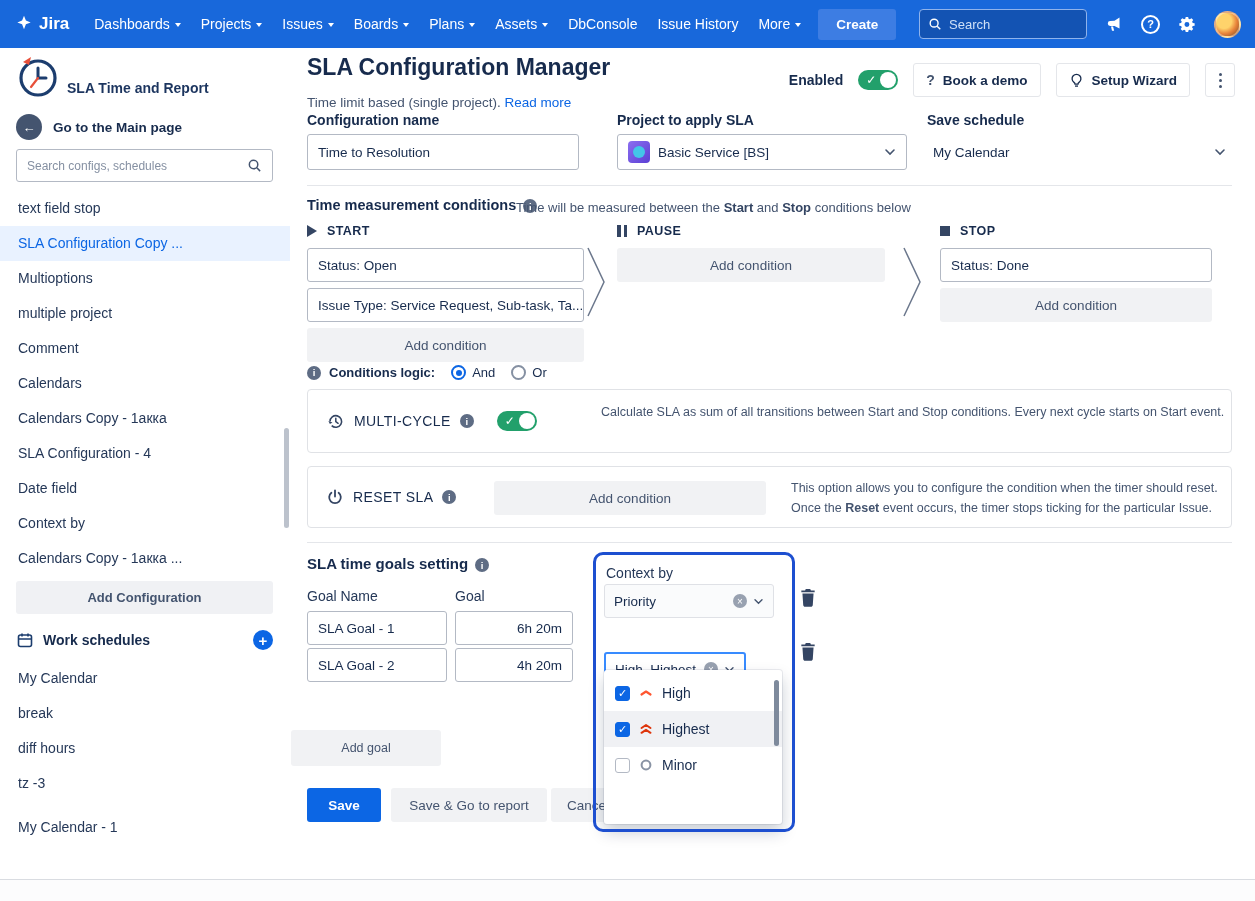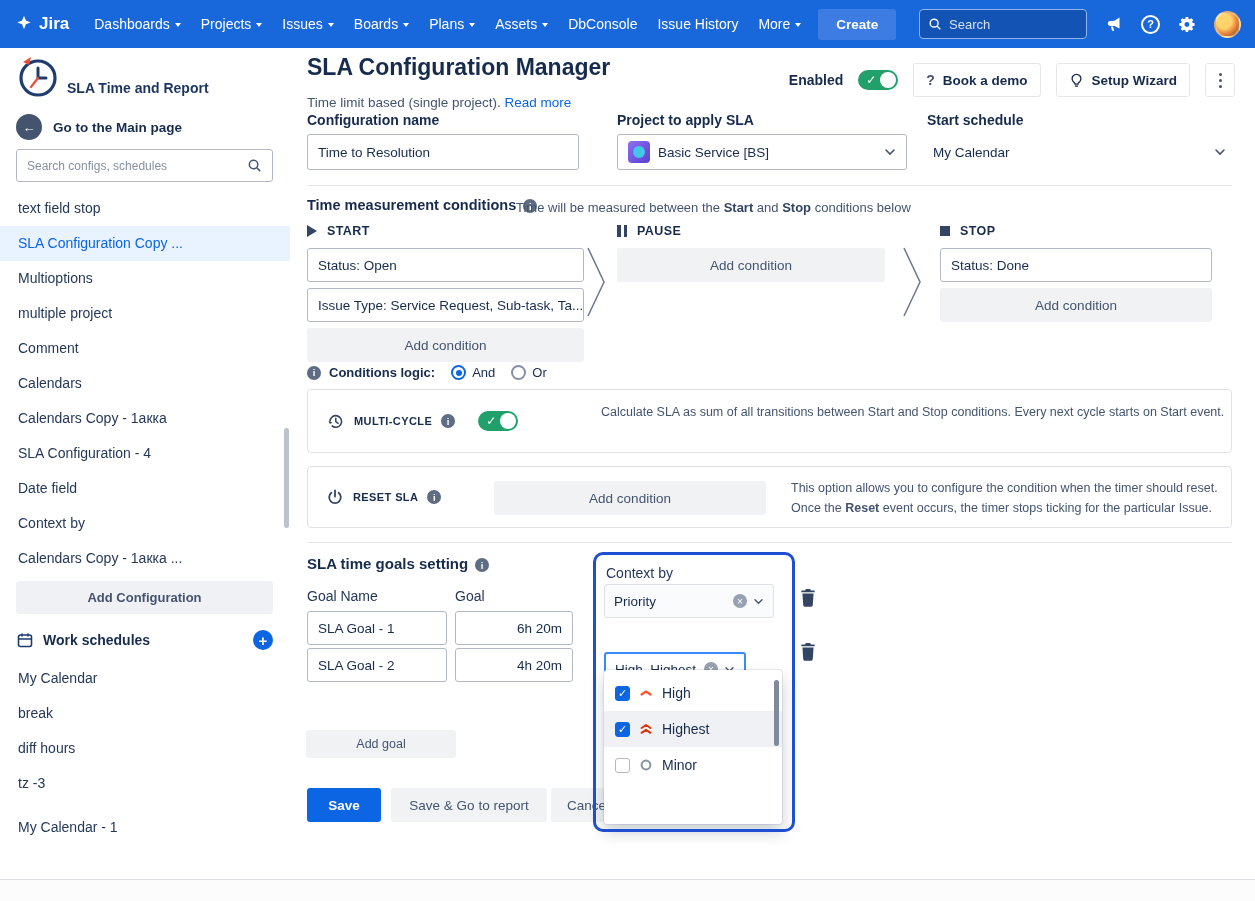--- a/index.html
+++ b/index.html
@@ -82,21 +82,21 @@
 .stop-ic{width:10px;height:10px;background:#344563}
 .btn-gray{background:#F1F2F4;border:none;border-radius:3px;font-family:inherit;font-size:13.5px;color:#44546F;cursor:pointer;display:flex;align-items:center;justify-content:center}
 .logic-row{display:flex;align-items:center;gap:8px;font-size:13px}
 .logic-label{font-weight:bold}
 .radio-wrap{display:flex;align-items:center;gap:6px;cursor:pointer;margin-left:8px}
 .radio{width:15px;height:15px;border-radius:50%;border:2px solid #8590A2;background:#fff;position:relative;flex:none}
 .radio.checked{border-color:#0C66E4}
 .radio.checked::after{content:"";position:absolute;left:2.5px;top:2.5px;width:6px;height:6px;border-radius:50%;background:#0C66E4}
 .opt-box{border:1px solid #E0E2E6;border-radius:4px;background:#fff}
 .box-left{position:absolute;left:18px;top:0;height:100%;display:flex;align-items:center;gap:9px}
-.box-label{font-weight:bold;font-size:11px;letter-spacing:.4px}
+.box-label{font-weight:normal;font-size:14px;letter-spacing:.4px}
 .box-desc{position:absolute;font-size:12.5px;color:#44546F;line-height:1.6}
 .goal-label{font-size:14px;color:#253858}
 .ctx-select{display:flex;align-items:center;gap:6px;padding:0 9px;border-radius:3px;font-size:13.5px;cursor:pointer;white-space:nowrap}
 .ctx1{background:#FAFBFC;border:1px solid #DFE1E6}
 .ctx2{background:#fff;border:2px solid #388BFF}
 .clear-ic{margin-left:auto;width:14px;height:14px;border-radius:50%;background:#98A1B0;color:#fff;display:flex;align-items:center;justify-content:center;font-size:10px;flex:none}
 .clear-ic::after{content:"×"}
 .trash-btn{background:none;border:none;cursor:pointer;padding:0;line-height:0}
 .dropdown{background:#fff;border-radius:3px;box-shadow:0 0 0 1px rgba(9,30,66,.08),0 8px 16px rgba(9,30,66,.22);padding:5px 0;z-index:30}
 .dd-row{height:36px;display:flex;align-items:center;gap:9px;padding:0 11px;font-size:14px;cursor:pointer}
@@ -259,21 +259,21 @@
     </button>
 </div>
 
 <div class="abs subtitle" style="left:307px;top:95px">
   <span>Time limit based (single project).</span>
   <a class="link">Read more</a>
 </div>
 
 <div class="abs f-label" style="left:307px;top:112px">Configuration name</div>
 <div class="abs f-label" style="left:617px;top:112px">Project to apply SLA</div>
-<div class="abs f-label" style="left:927px;top:112px">Start schedule</div>
+<div class="abs f-label" style="left:927px;top:112px">Save schedule</div>
 
 <input class="abs field" style="left: 307px; top: 134px; width: 272px; height: 36px;" value="Time to Resolution">
 
 <div class="abs field select" style="left:617px;top:134px;width:290px;height:36px">
   <span class="project-avatar"></span>
   <span>Basic Service [BS]</span>
   <svg class="sel-chev" width="12" height="8" viewBox="0 0 12 8">
       <path d="M2 2l4 4 4-4" stroke="#44546F" stroke-width="1.6" fill="none" stroke-linecap="round"></path>
     </svg>
 </div>
@@ -439,21 +439,21 @@
   <div class="dd-row">
     <span class="checkbox"></span>
     <svg width="14" height="14" viewBox="0 0 14 14">
         <circle cx="7" cy="7" r="4.4" stroke="#8993A4" stroke-width="2" fill="none"></circle>
       </svg>
     <span>Minor</span>
   </div>
   <div class="dd-thumb"></div>
 </div>
 
-<button class="abs btn-gray" style="left:306px;top:730px;width:150px;height:28px;font-size:12.5px">Add goal</button>
+<button class="abs btn-gray" style="left:291px;top:730px;width:150px;height:36px;font-size:12.5px">Add goal</button>
 
 <button class="abs btn-blue" style="left:307px;top:788px;width:74px;height:34px">Save</button>
 <button class="abs btn-gray" style="left:391px;top:788px;width:156px;height:34px">Save &amp; Go to report</button>
 <button class="abs btn-gray" style="left:551px;top:788px;width:74px;height:34px">Cancel</button>
 
 <div class="overlay" style="left:593px;top:552px;width:202px;height:280px"></div>
 
 <div class="bottom-line"></div>
 <div class="bottom-strip"></div>
 

